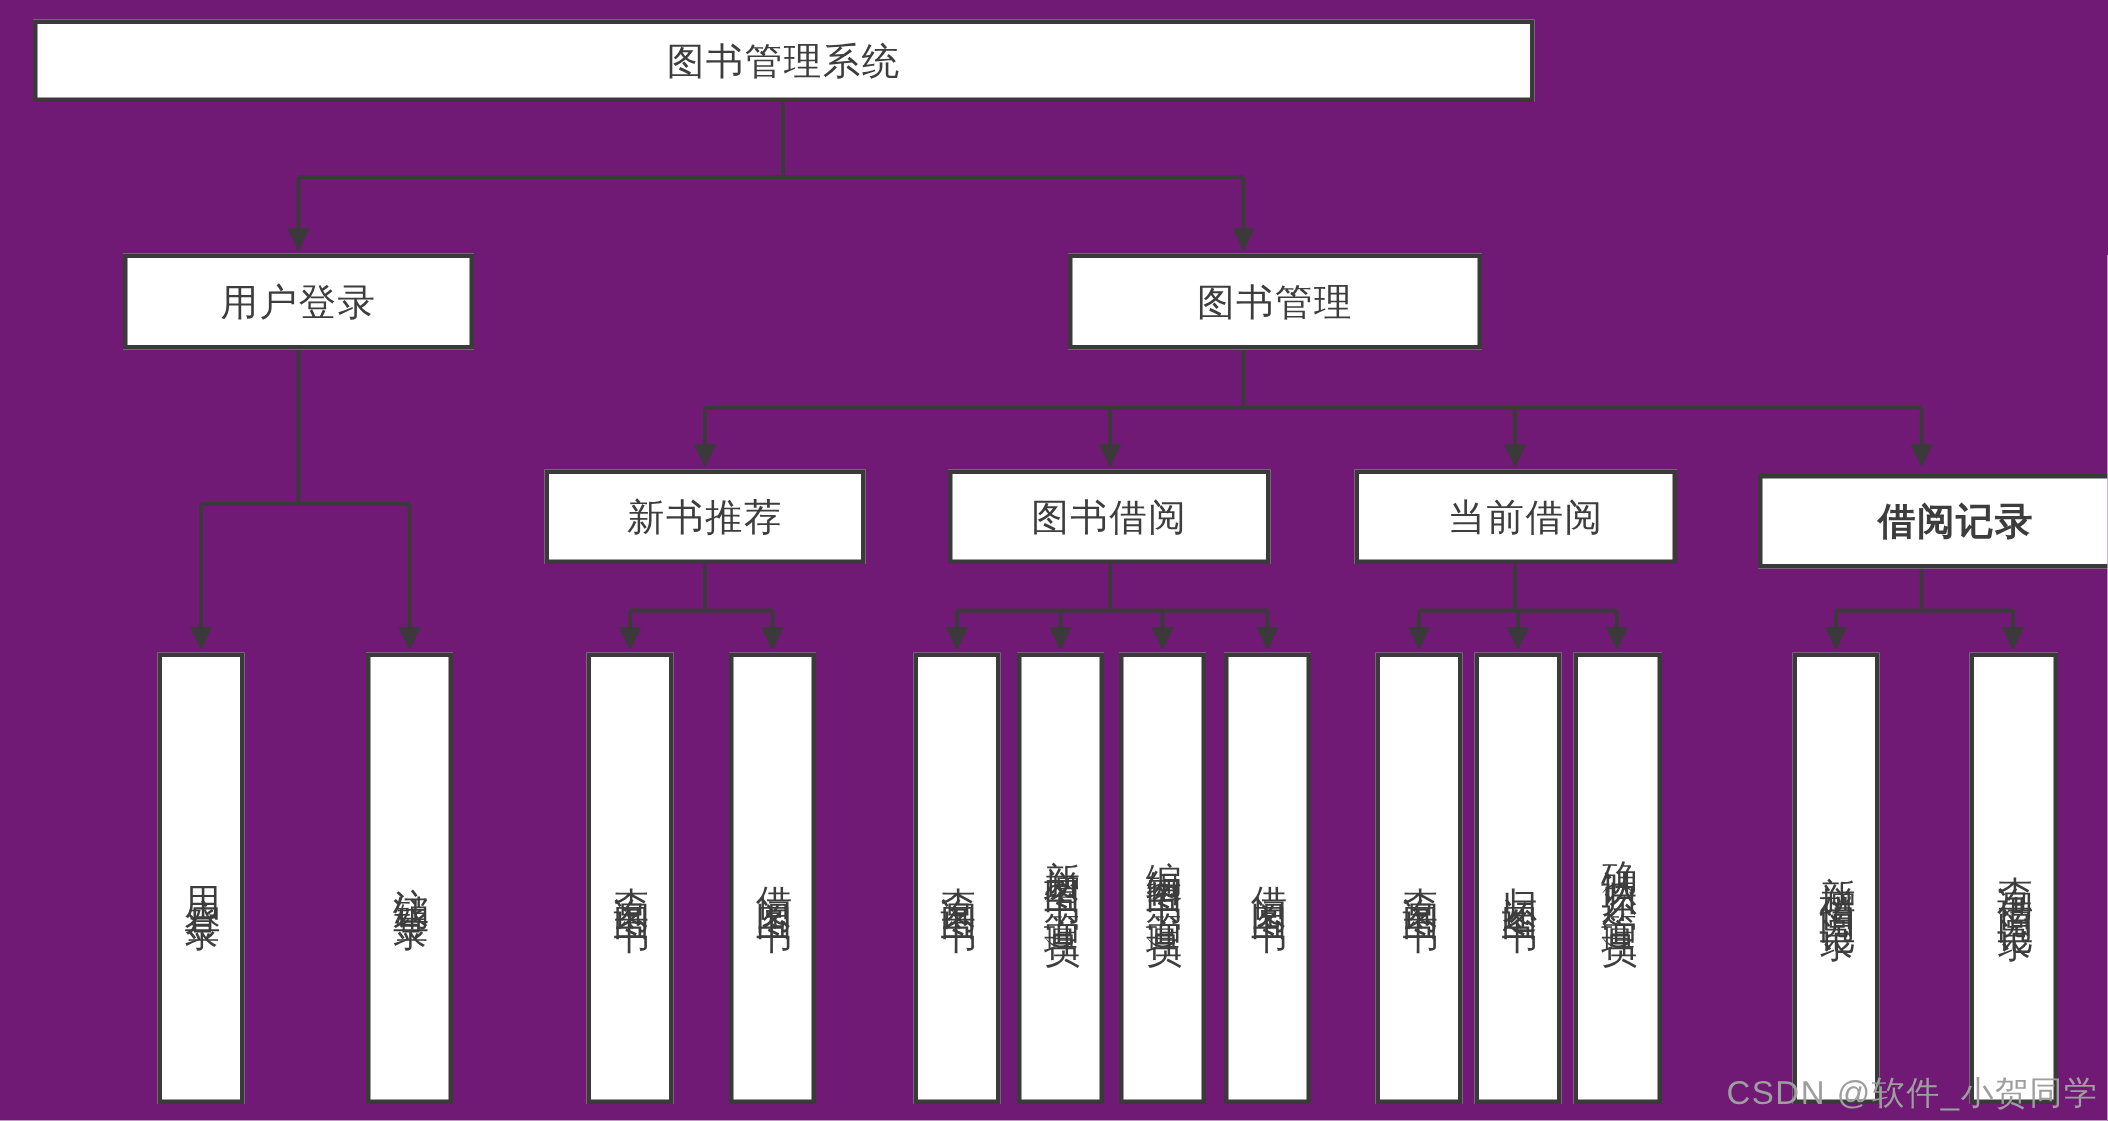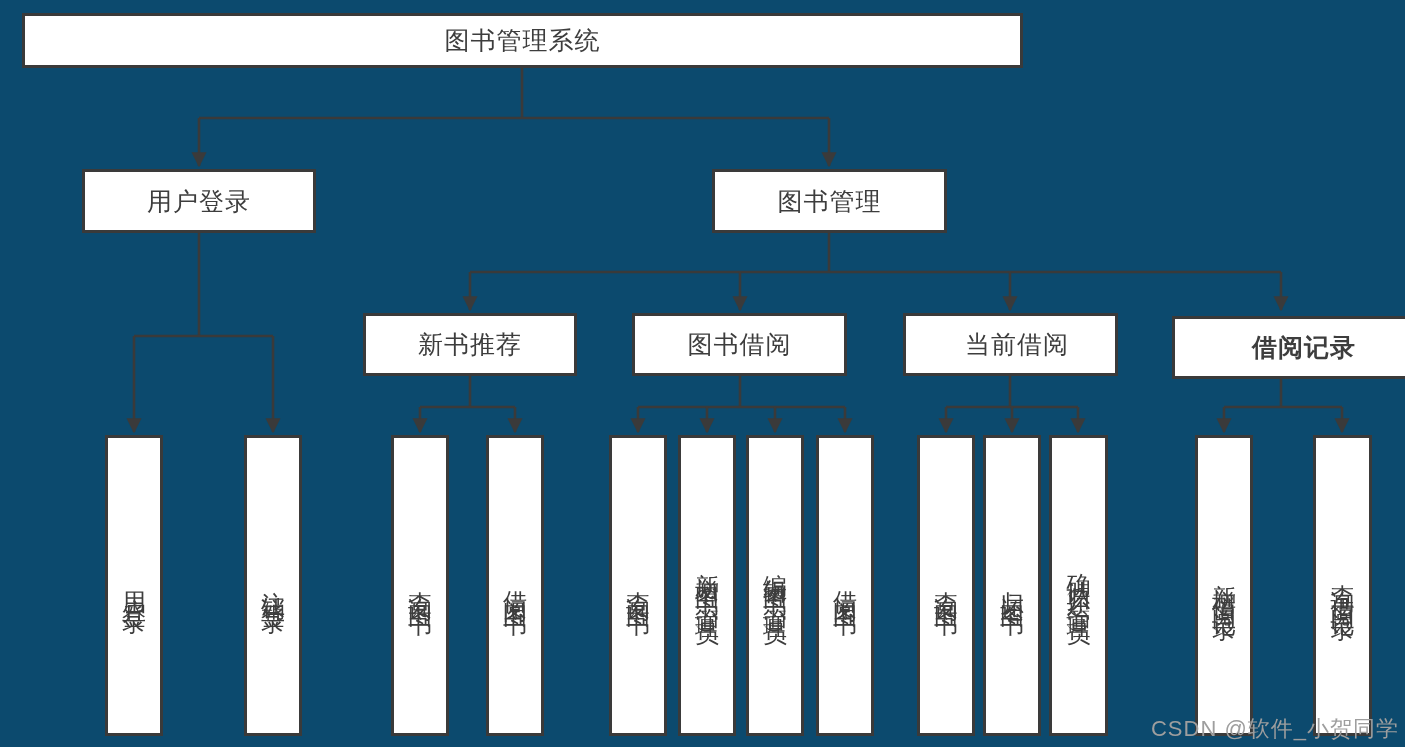--- a/index.html
+++ b/index.html
@@ -5,21 +5,21 @@
   :root{
     --line:#3a3a3a;
     --text:#3d3d3d;
     --wm:#9e9e9e;
   }
   html,body{margin:0;padding:0;background:#ffffff;}
   body{font-family:"Liberation Sans","DejaVu Sans",sans-serif;}
   #diagram{
     position:relative;
     width:1405px;height:747px;
-    background:#0c4a6e;
+    background:#701a75;
     overflow:hidden;
   }
   #connectors{position:absolute;left:0;top:0;width:1405px;height:747px;}
   .node{
     position:absolute;
     border:3px solid var(--line);
     background:#ffffff;
     display:flex;align-items:center;justify-content:center;
     box-sizing:border-box;
     color:var(--text);
@@ -101,21 +101,21 @@
     </g>
   </svg>
 
   <div class="node hnode" style="left:22px;top:13px;width:1001px;height:55px;">
     <span>图书管理系统</span>
   </div>
 
   <div class="node hnode" style="left:82px;top:169px;width:234px;height:64px;">
     <span>用户登录</span>
   </div>
-  <div class="node hnode" style="left:712px;top:169px;width:235px;height:64px;">
+  <div class="node hnode" style="left:712px;top:169px;width:276px;height:64px;">
     <span>图书管理</span>
   </div>
 
   <div class="node hnode" style="left:632px;top:313px;width:215px;height:63px;">
     <span>图书借阅</span>
   </div>
   <div class="node hnode" style="left:363px;top:313px;width:214px;height:63px;">
     <span>新书推荐</span>
   </div>
   <div class="node hnode" style="left:903px;top:313px;width:215px;height:63px;padding-left:13px;">

